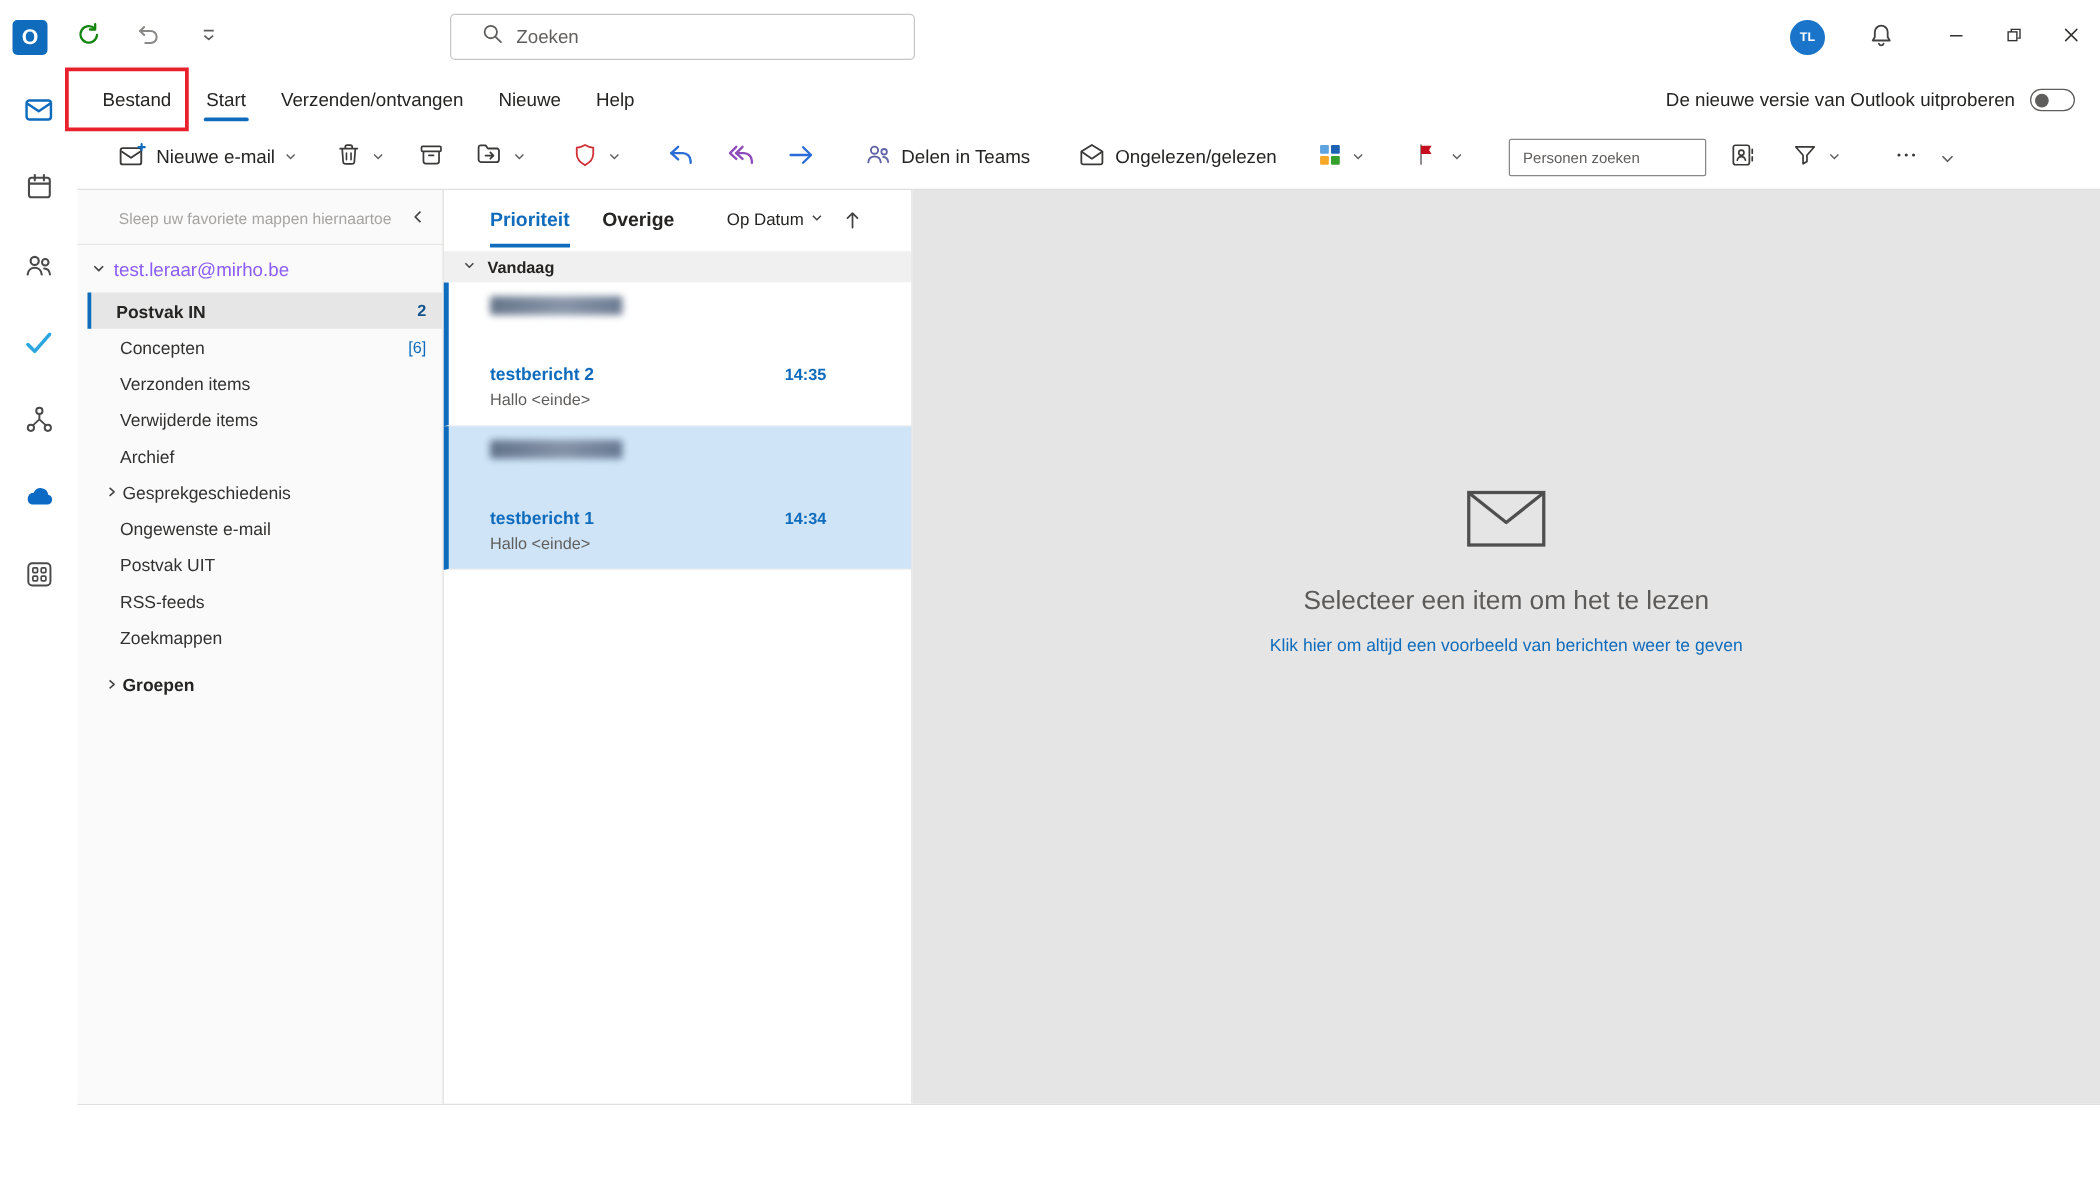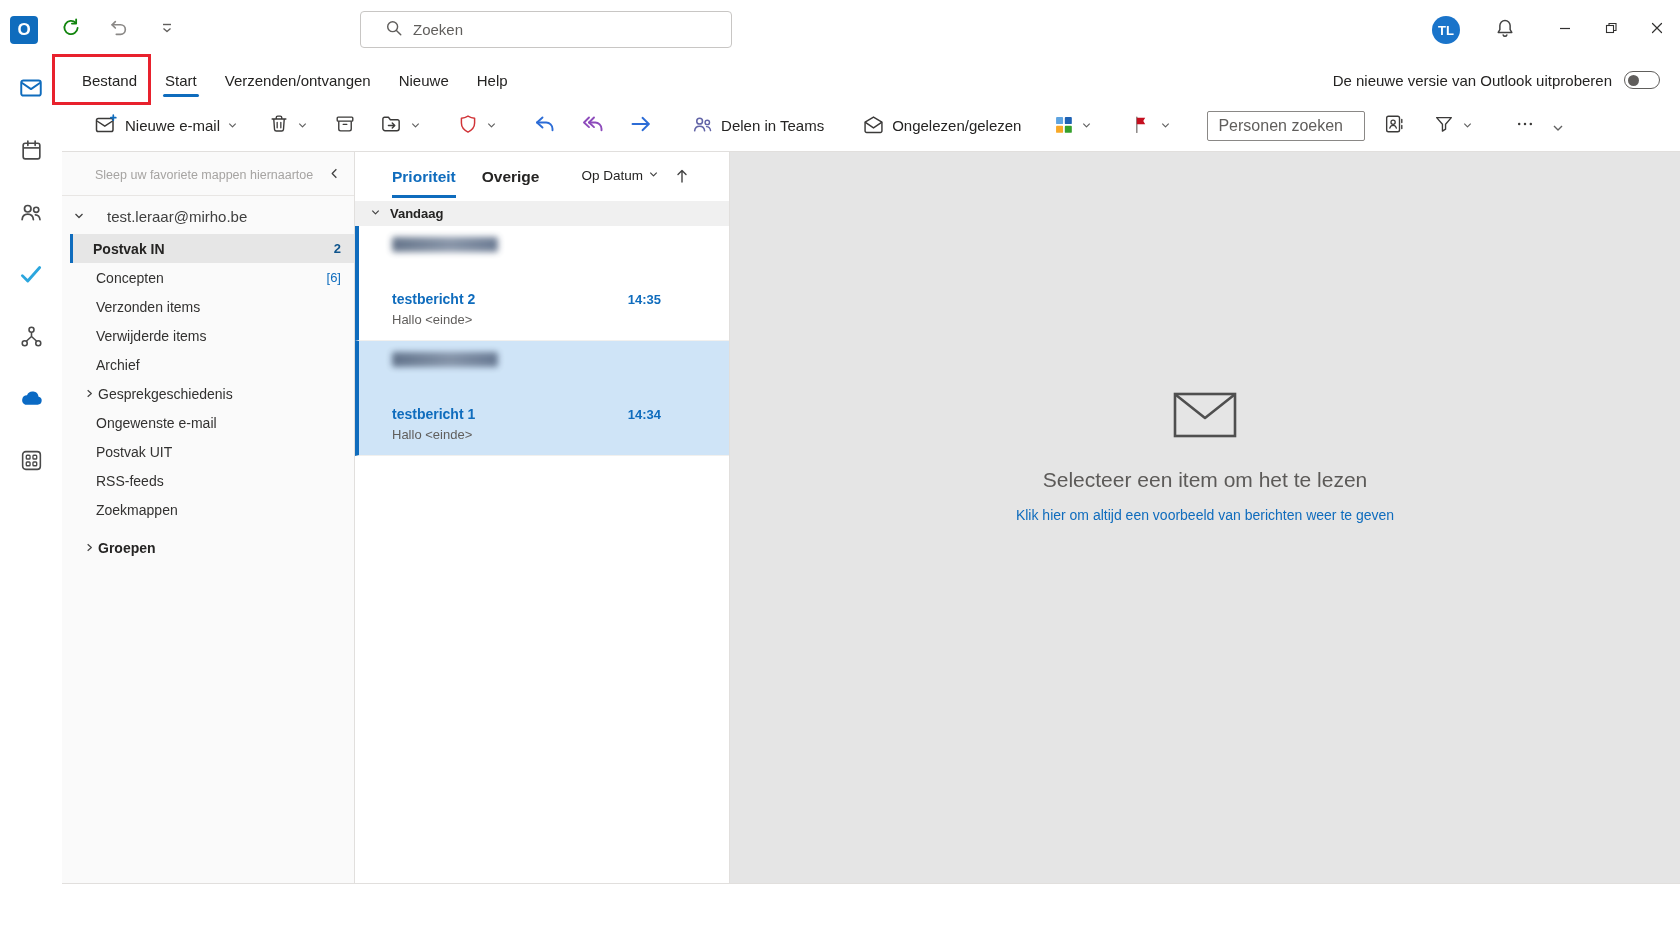--- a/index.html
+++ b/index.html
@@ -11,21 +11,21 @@
   .titlebar { position:relative; height:60px; display:flex; align-items:center; background:#fff; }
   .tb-left { display:flex; align-items:center; gap:18px; padding-left:10px; }
   .outlook-logo { width:28px; height:28px; background:#0f6cbd; border-radius:4px; color:#fff;
     font-weight:bold; font-size:17px; display:flex; align-items:center; justify-content:center; }
   .tb-iconbtn { display:flex; align-items:center; justify-content:center; width:30px; height:30px; border-radius:4px; cursor:pointer; }
   .tb-search { position:absolute; left:360px; top:11px; width:372px; height:37px; background:#fff;
     border:1px solid #c8c6c4; border-radius:4px; display:flex; align-items:center; padding-left:24px; gap:10px; }
   .tb-search input { border:none; outline:none; font-size:15px; color:#4c1d95; width:280px; font-family:inherit; background:transparent; }
   .tb-search input::placeholder { color:#605e5c; }
   .tb-right { position:absolute; right:0; top:0; height:60px; display:flex; align-items:center; }
-  .avatar { width:28px; height:28px; border-radius:50%; background:#1a74ca; color:#fff; font-size:13px; font-weight:bold;
+  .avatar { width:28px; height:28px; border-radius:50%; background:#1a74ca; color:#fff; font-size:10px; font-weight:bold;
     display:flex; align-items:center; justify-content:center; margin-right:30px; cursor:pointer; }
   .bell { margin-right:22px; }
   .winbtn { width:46px; height:60px; display:flex; align-items:center; justify-content:center; cursor:pointer; }
 
   
   .body-row { display:flex; height:885px; }
   .nav-rail { width:62px; display:flex; flex-direction:column; align-items:center; padding-top:16px; gap:34px; background:#fff; }
   .rail-btn { width:28px; height:28px; display:flex; align-items:center; justify-content:center; cursor:pointer; }
   .right-col { flex:1; display:flex; flex-direction:column; min-width:0; }
 
@@ -37,33 +37,33 @@
   .toggle-label { font-size:15px; color:#252423; }
   .toggle { width:36px; height:18px; border:1px solid #605e5c; border-radius:10px; position:relative; cursor:pointer; background:#fff; }
   .toggle .knob { position:absolute; left:3px; top:2.5px; width:11px; height:11px; border-radius:50%; background:#605e5c; }
 
   .annotation-box { position:absolute; left:52px; top:54px; width:99px; height:51px; border:3px solid #e8212d; z-index:50; pointer-events:none; }
 
   
   .ribbon { height:52px; display:flex; align-items:center; padding:0 10px 0 24px; border-bottom:1px solid #e1dfdd; }
   .rb-btn { display:flex; align-items:center; gap:7px; height:36px; padding:0 8px; border-radius:4px; font-size:15px; color:#252423; cursor:pointer; white-space:nowrap; }
   .chev { display:flex; align-items:center; }
-  .people-search { width:158px; height:30px; border:1px solid #8a8886; border-radius:2px; font-size:16px;
+  .people-search { width:158px; height:30px; border:1px solid #8a8886; border-radius:2px; font-size:12px;
     padding:0 10px; margin-left:28px; outline:none; font-family:inherit; color:#252423; }
   .people-search::placeholder { color:#605e5c; }
   .ribbon-collapse { margin-left:auto; margin-right:118px; align-self:flex-end; margin-bottom:4px; }
 
   
   .panes-row { display:flex; height:731px; min-height:0; }
 
   .folder-pane { width:293px; border-right:1px solid #e1dfdd; background:#fafafa; position:relative; font-size:14px; }
   .collapse-chev { position:absolute; top:15px; right:13px; cursor:pointer; }
   .fav-hint { margin:16px 0 0 33px; font-size:12.5px; color:#a6a4a2; }
   .fp-divider { border-bottom:1px solid #e8e6e4; margin-top:13px; }
-  .account-row { height:36px; display:flex; align-items:center; gap:22px; padding-left:11px; font-size:15px; color:#404040; cursor:pointer; margin-top:2px; }
+  .account-row { height:36px; display:flex; align-items:center; gap:6px; padding-left:11px; font-size:15px; color:#8b5cf6; cursor:pointer; margin-top:2px; }
   .folder-row { height:29px; display:flex; align-items:center; margin-left:8px; padding-left:23px; color:#323130; cursor:pointer; border-left:3px solid transparent; }
   .folder-row.expandable { padding-left:11px; gap:3px; }
   .folder-row.selected { background:#e6e6e6; border-left:3px solid #0f6cbd; padding-left:20px; font-weight:bold; color:#252423; }
   .folder-count { margin-left:auto; margin-right:13px; font-size:13px; }
   .count-bold { font-weight:bold; color:#0f548c; }
   .count-brackets { color:#0f6cbd; }
   .groups-row { margin-top:9px; font-weight:bold; color:#252423; }
 
   
   .message-list { width:375px; border-right:1px solid #e1dfdd; background:#fff; display:flex; flex-direction:column; }

